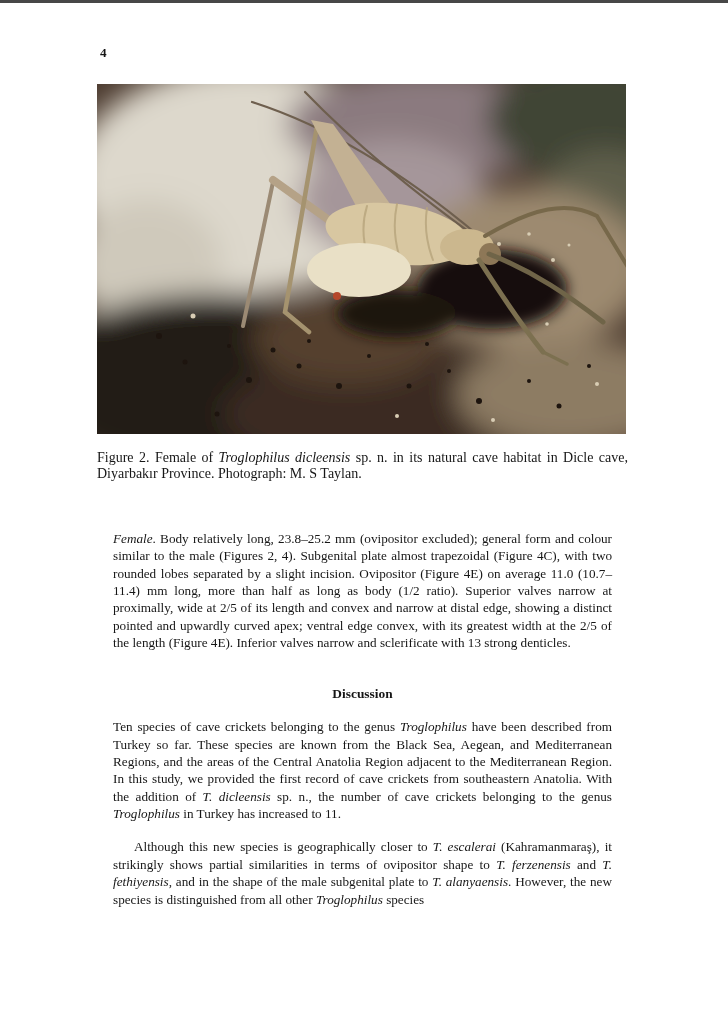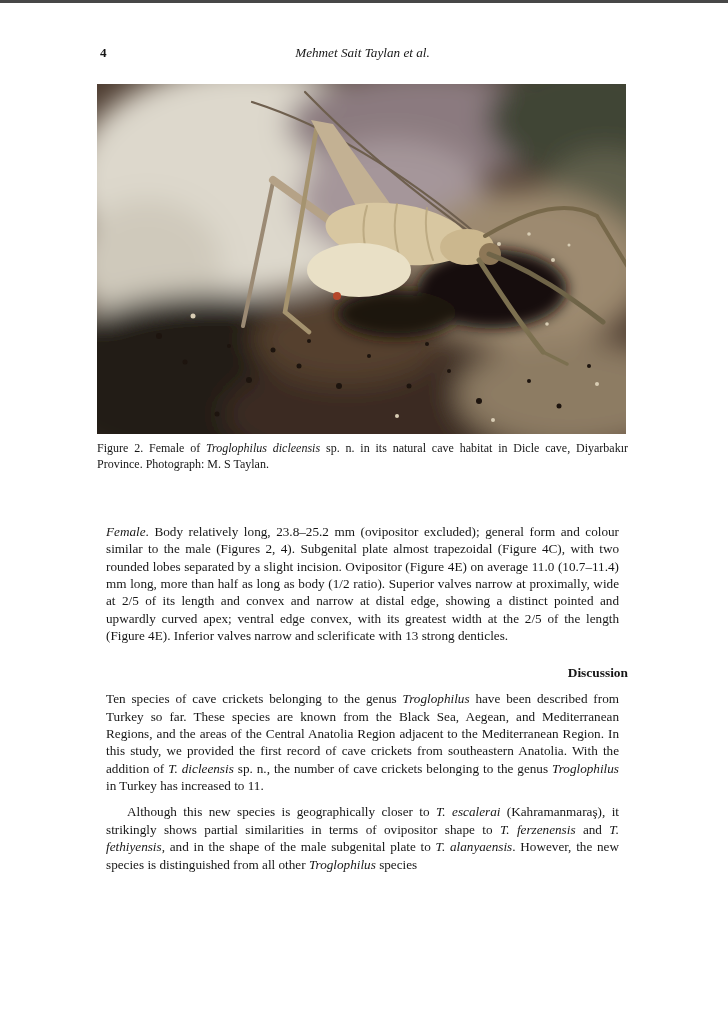--- a/index.html
+++ b/index.html
@@ -8,45 +8,44 @@
     font-family:"Liberation Serif","DejaVu Serif",serif;color:#161616;
     overflow:hidden;
   }
   .topbar{position:absolute;top:0;left:0;width:728px;height:3px;background:#474747;}
   .header{position:absolute;top:45px;left:97px;width:531px;height:18px;font-size:13.2px;}
   .pagenum{position:absolute;left:3px;top:0;font-weight:bold;}
   .runhead{display:block;text-align:center;font-style:italic;}
   .photo{position:absolute;left:97px;top:84px;width:529px;height:350px;margin:0;padding:0;}
   .photo svg{display:block;width:529px;height:350px;}
   .caption{
-    position:absolute;left:97px;top:441px;width:531px;margin:0;
-    font-size:12px;line-height:15.8px;text-align:justify;
+    position:absolute;left:97px;top:450px;width:531px;margin:0;
+    font-size:14px;line-height:15.8px;text-align:justify;
   }
   .bodycol{
     position:absolute;left:97px;top:514px;width:531px;
     font-size:13.2px;line-height:17.35px;text-align:justify;
   }
-  .bodycol p{margin:9px;}
+  .bodycol p{margin:16px;}
   .gap-sm{margin-top:3px;}
   .dheading{
     font-size:13.4px;line-height:17px;font-weight:bold;
-    margin:20px 0 6px 0;text-align:right;
+    margin:34px 0 6px 0;text-align:center;
   }
   .indent{text-indent:21px;}
   .i{font-style:italic;}
 </style>
 </head>
 <body>
 
 <div class="page">
   <div class="topbar"></div>
 
   <header class="header">
     <span class="pagenum">4</span>
-    <span class="runhead">Mehmet Sait Taylan et al.</span>
   </header>
 
   <figure class="photo">
     <svg viewBox="0 0 529 350" preserveAspectRatio="none">
       <defs>
         <filter id="b14" x="-40%" y="-40%" width="180%" height="180%">
             <feGaussianBlur stdDeviation="14"></feGaussianBlur>
           </filter>
         <filter id="b7" x="-60%" y="-60%" width="220%" height="220%">
             <feGaussianBlur stdDeviation="7"></feGaussianBlur>

